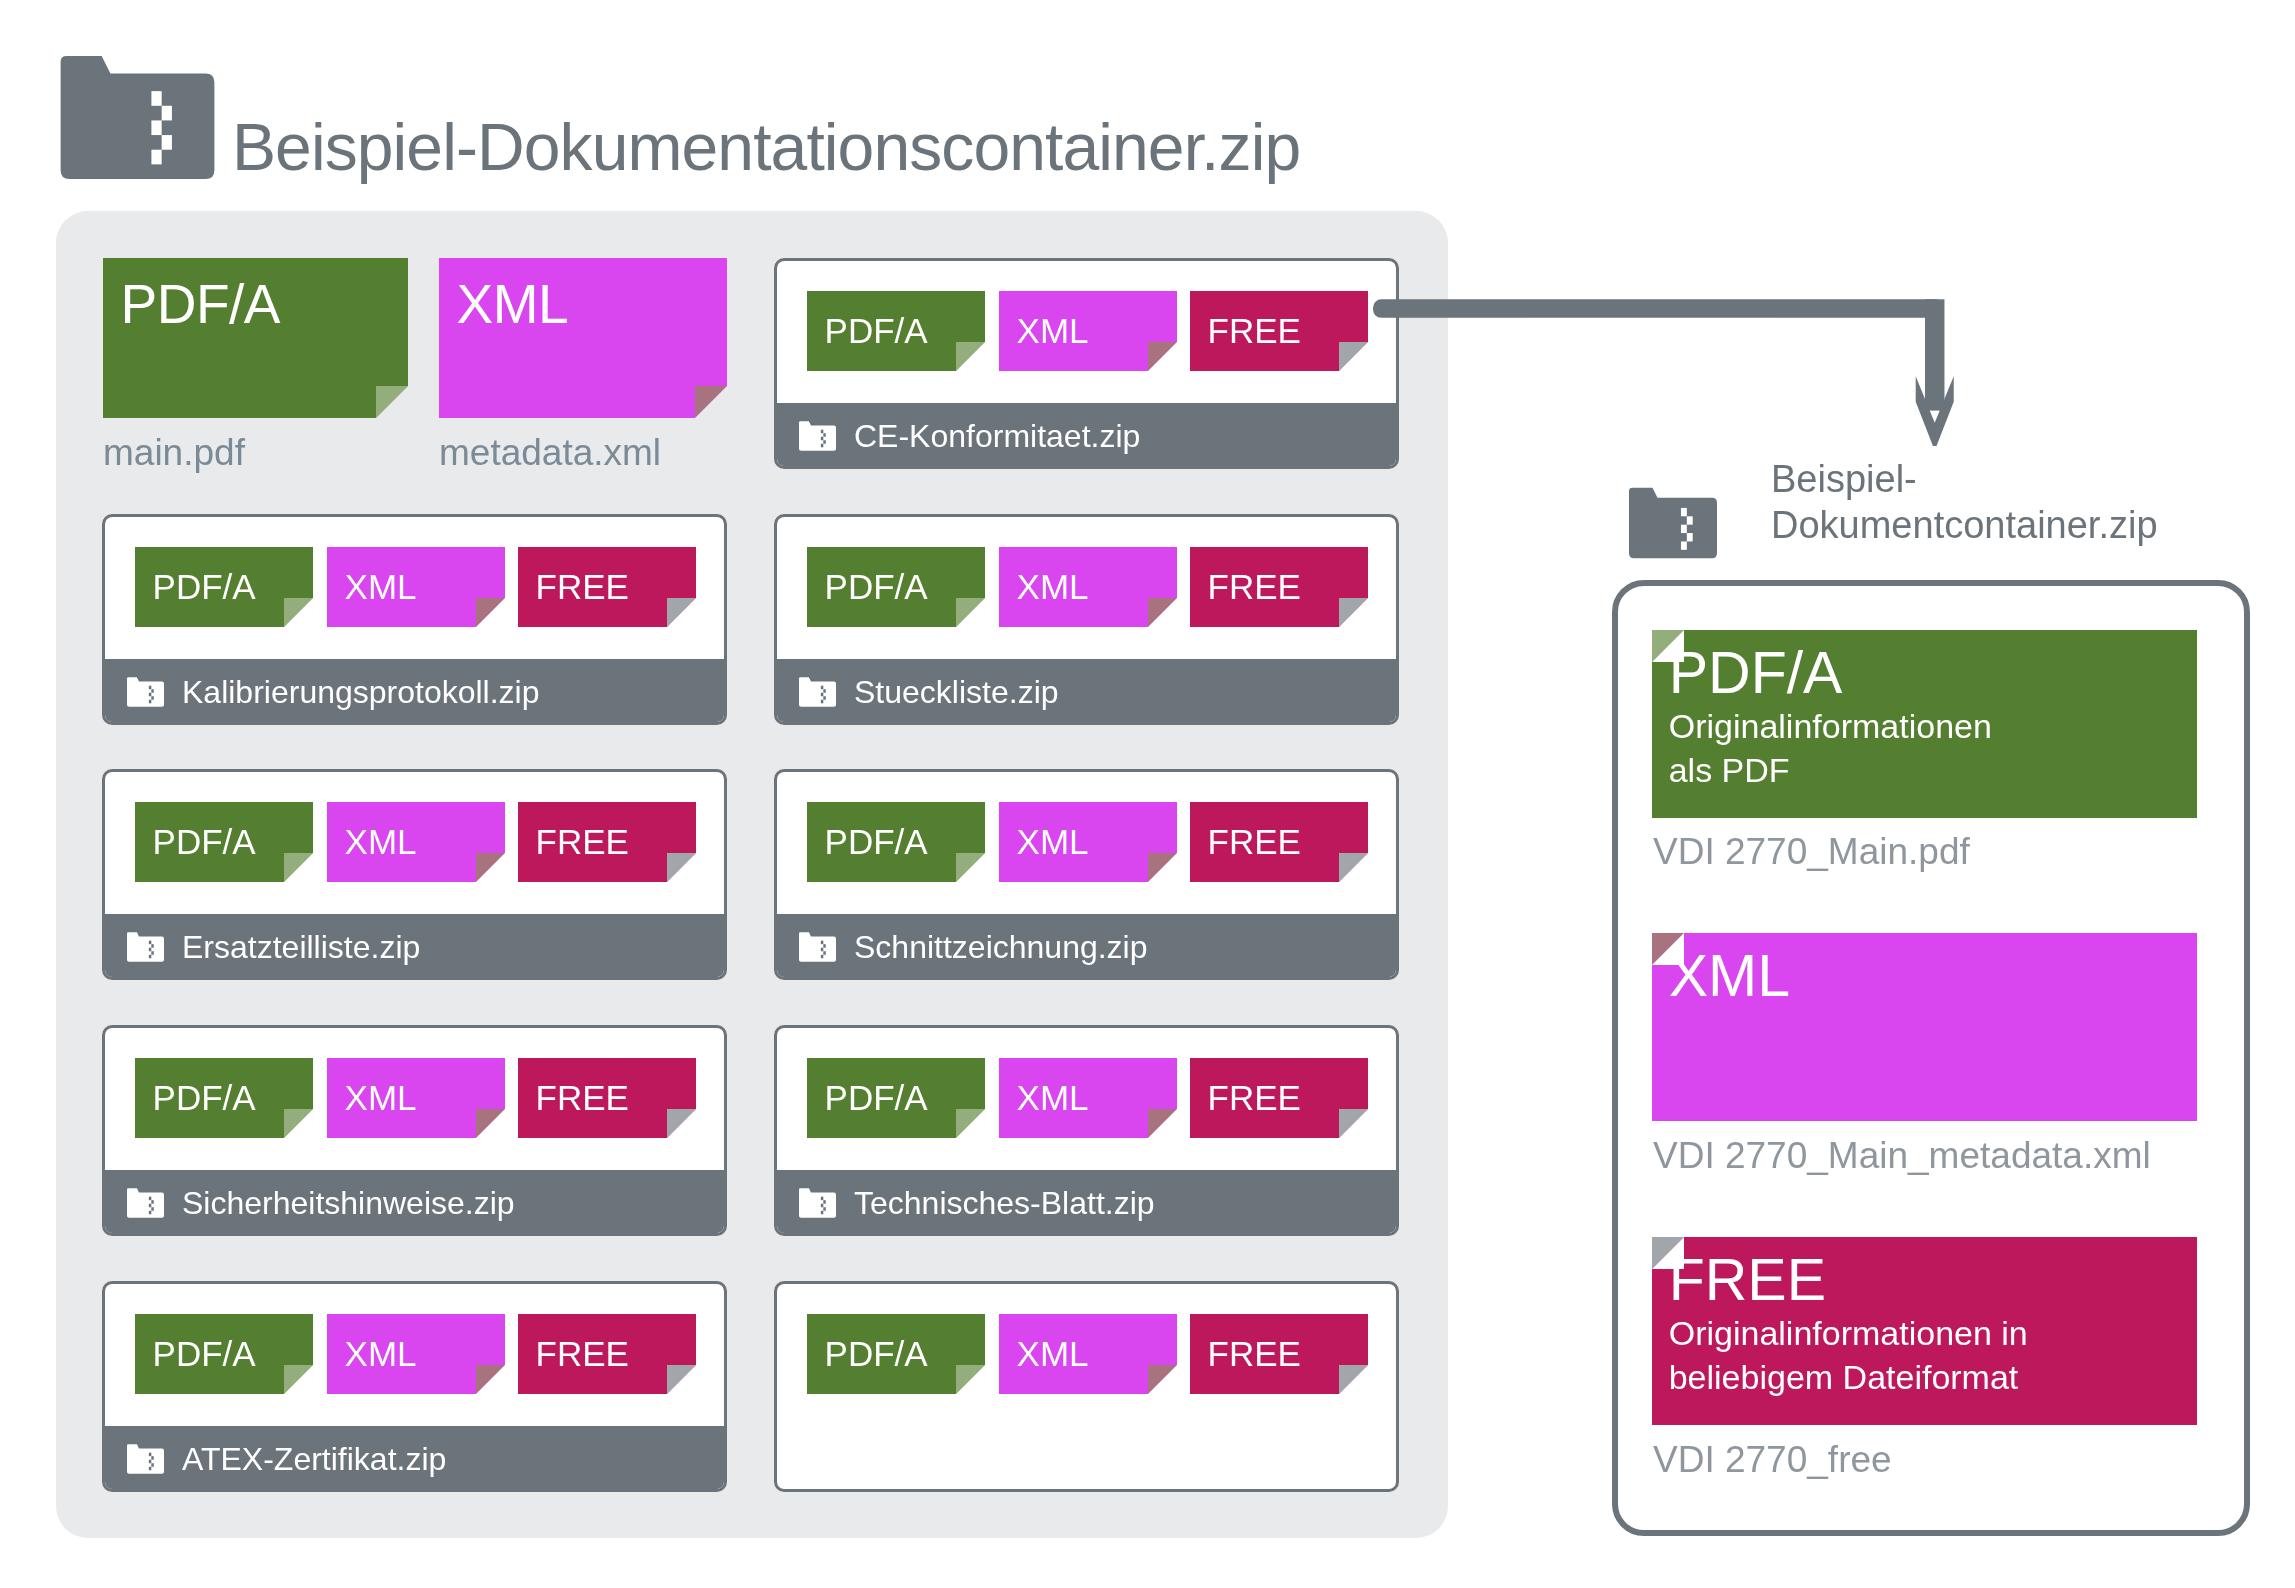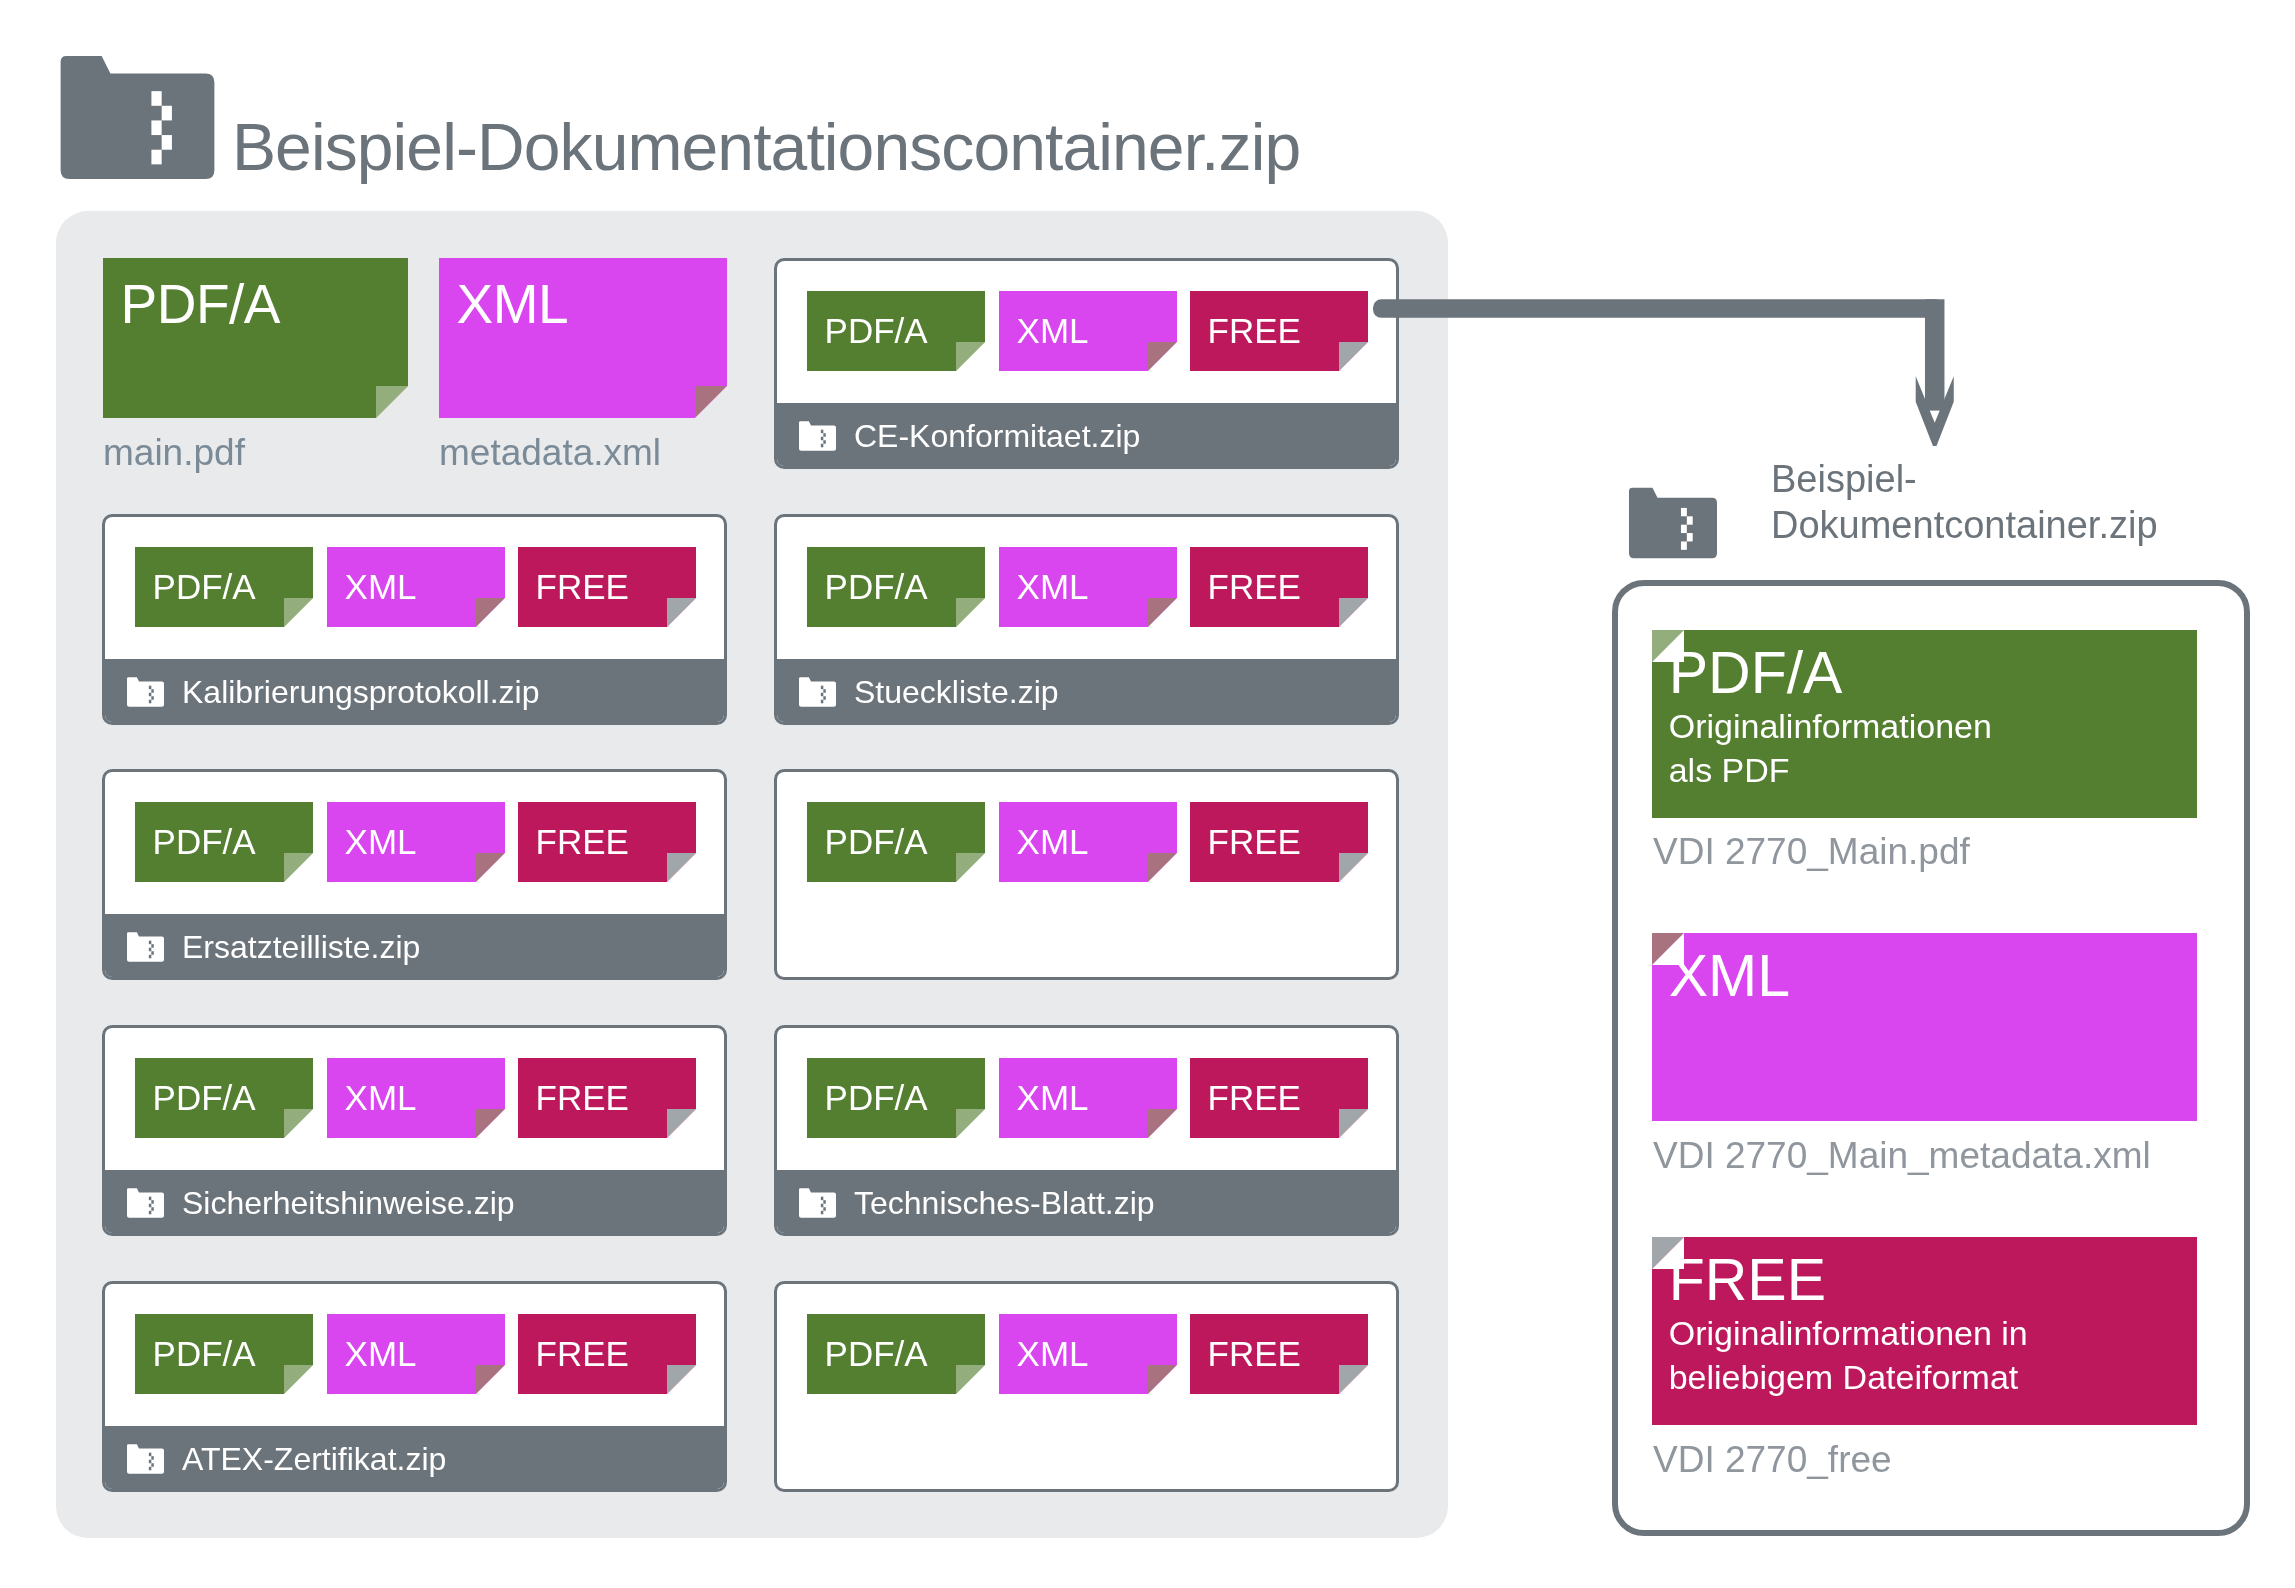--- a/index.html
+++ b/index.html
@@ -220,20 +220,31 @@
           <polygon points="62,0 62,62 0,62" fill="#fff"></polygon>
         </svg>
       </div>
       <div class="chip doc gray" style="left: 413px;">
         <span class="lbl">FREE</span>
         <svg class="fold-svg" width="29" height="29" viewBox="0 0 62 62">
           <polygon points="0,0 62,0 0,62" fill="#a1a6aa"></polygon>
           <polygon points="62,0 62,62 0,62" fill="#fff"></polygon>
         </svg>
       </div>
+      <div class="footer">
+        <svg class="zip-icon" viewBox="0 0 105 84">
+          <path d="M4 0 H28 L34 12 H99 Q105 12 105 18 V78 Q105 84 99 84 H6 Q0 84 0 78 V4 Q0 0 4 0Z" fill="#fff"></path>
+          <rect x="62" y="24" width="7" height="10" fill="#6b737b"></rect>
+          <rect x="69" y="34" width="7" height="10" fill="#6b737b"></rect>
+          <rect x="62" y="44" width="7" height="10" fill="#6b737b"></rect>
+          <rect x="69" y="54" width="7" height="10" fill="#6b737b"></rect>
+          <rect x="62" y="64" width="7" height="10" fill="#6b737b"></rect>
+        </svg>
+        <span class="zip-name">Schnittzeichnung.zip</span>
+      </div>
     </div>
     <div class="card" style="left: 102px; top: 1025px;">
       <div class="chip doc green" style="left: 30px;">
         <span class="lbl">PDF/A</span>
         <svg class="fold-svg" width="29" height="29" viewBox="0 0 62 62">
           <polygon points="0,0 62,0 0,62" fill="#94ad7c"></polygon>
           <polygon points="62,0 62,62 0,62" fill="#fff"></polygon>
         </svg>
       </div>
       <div class="chip doc maroon" style="left: 222px;">

